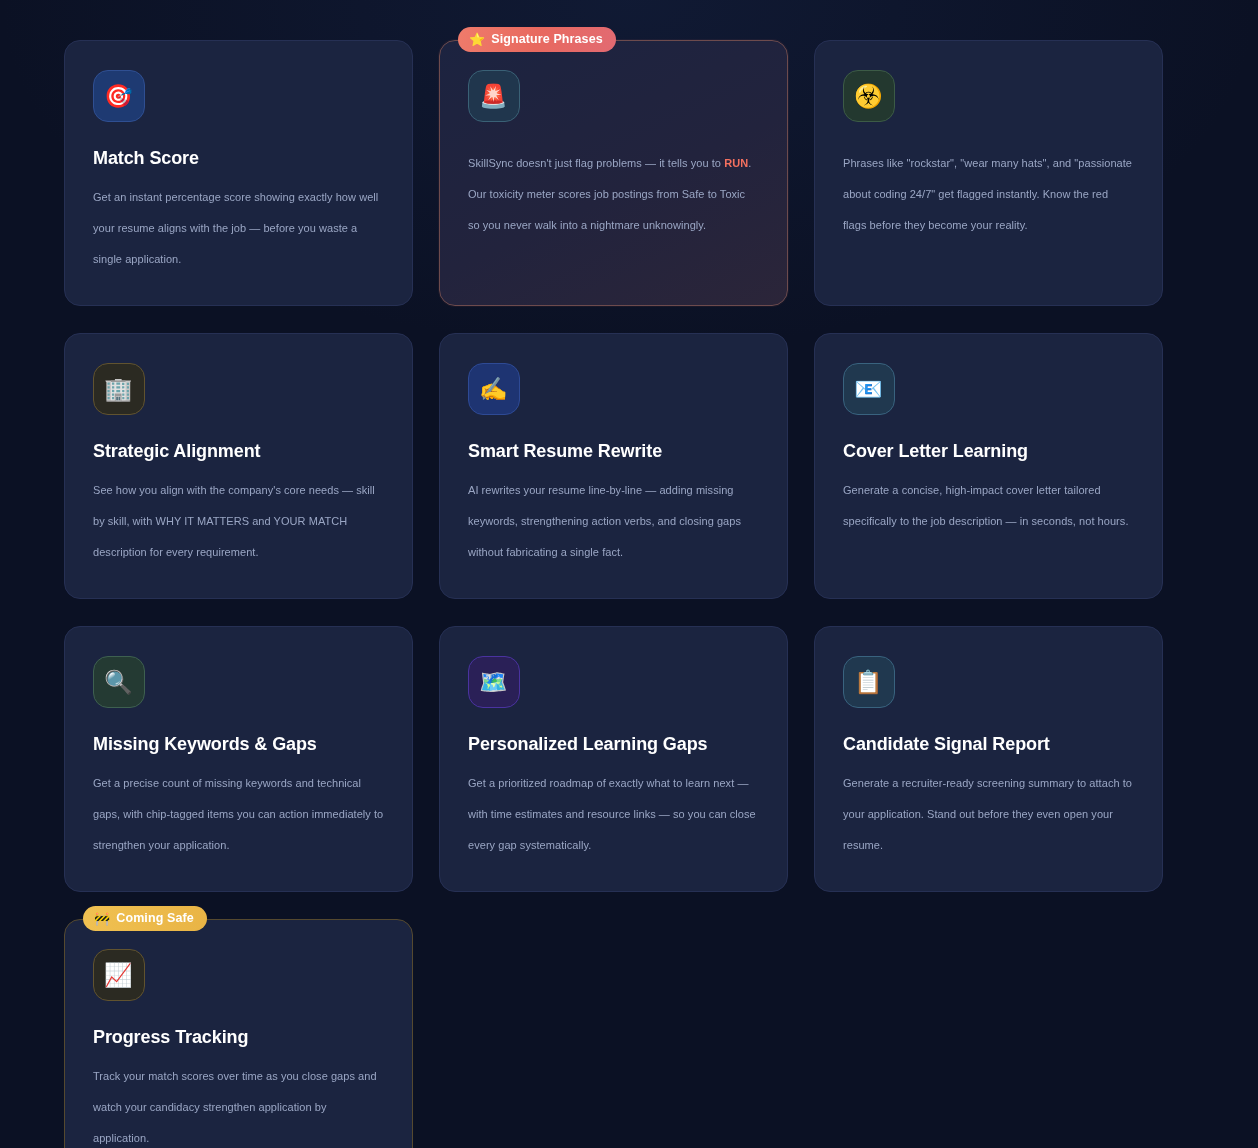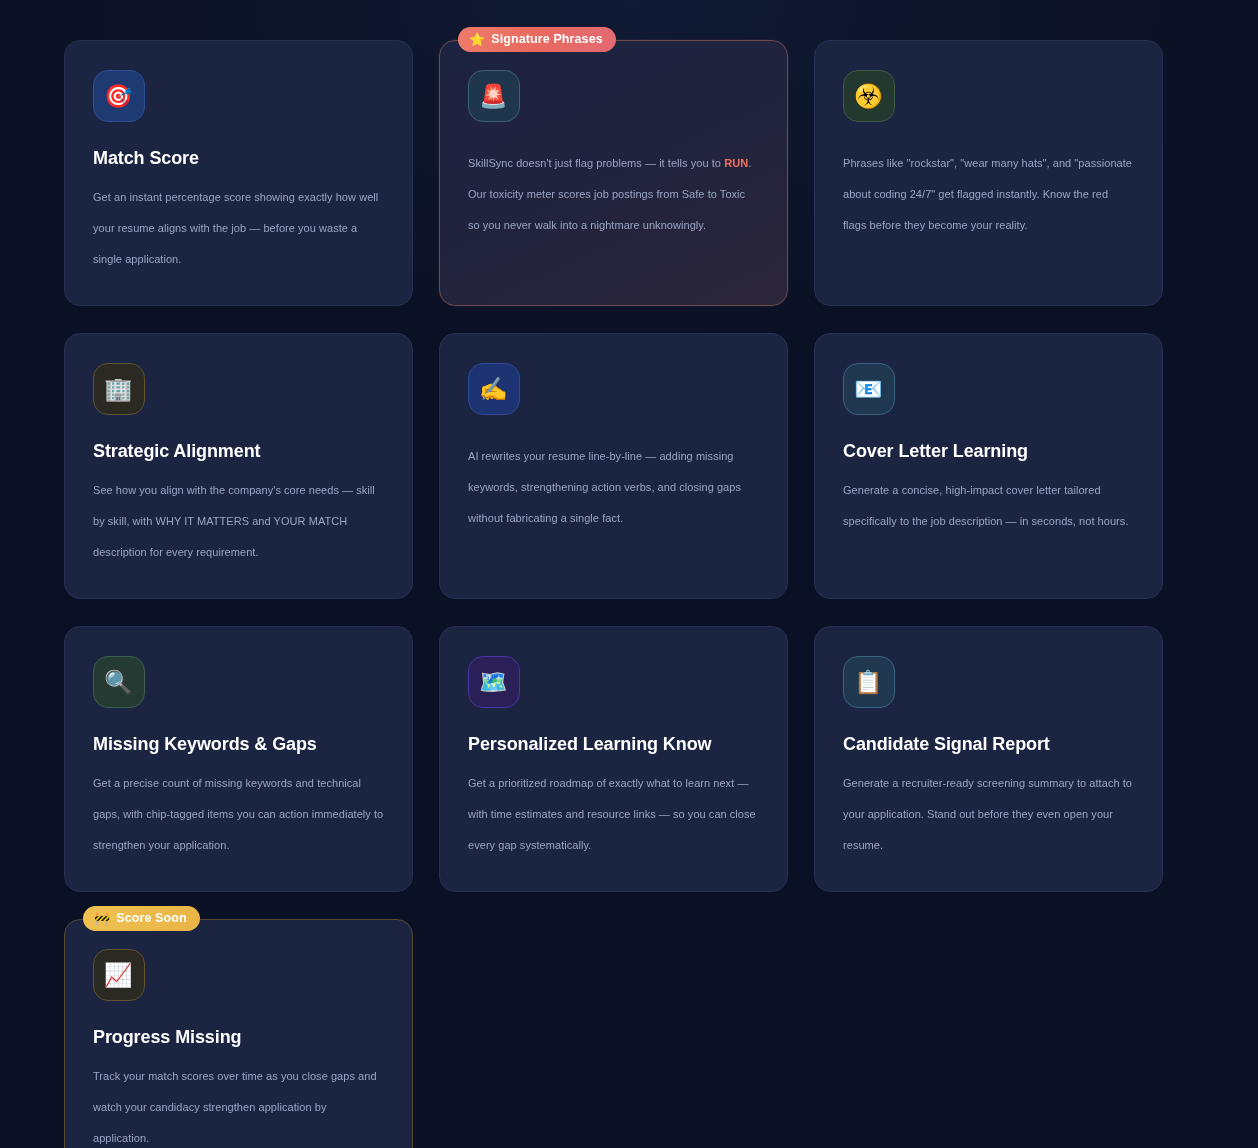--- a/index.html
+++ b/index.html
@@ -140,55 +140,56 @@
         <div class="icon-tile" style="background: rgb(43, 42, 34); border: 1px solid rgb(97, 83, 47);">
           <span>🏢</span>
         </div>
         <div class="card-title">Strategic Alignment</div>
         <div class="card-desc"><span>See how you align with the company's core needs — skill by skill, with WHY IT MATTERS and YOUR MATCH description for every requirement.</span></div>
       </div>
       <div class="card">
         <div class="icon-tile" style="background: rgb(30, 52, 114); border: 1px solid rgb(46, 74, 149);">
           <span>✍️</span>
         </div>
+        <div class="card-title">Smart Resume Rewrite</div>
         <div class="card-desc"><span>AI rewrites your resume line-by-line — adding missing keywords, strengthening action verbs, and closing gaps without fabricating a single fact.</span></div>
       </div>
       <div class="card">
         <div class="icon-tile" style="background: rgb(32, 56, 79); border: 1px solid rgb(57, 99, 127);">
           <span>📧</span>
         </div>
         <div class="card-title">Cover Letter Learning</div>
         <div class="card-desc"><span>Generate a concise, high-impact cover letter tailored specifically to the job description — in seconds, not hours.</span></div>
       </div>
       <div class="card">
         <div class="icon-tile" style="background: rgb(36, 58, 51); border: 1px solid rgb(62, 96, 80);">
           <span>🔍</span>
         </div>
         <div class="card-title">Missing Keywords &amp; Gaps</div>
         <div class="card-desc"><span>Get a precise count of missing keywords and technical gaps, with chip-tagged items you can action immediately to strengthen your application.</span></div>
       </div>
       <div class="card">
         <div class="icon-tile" style="background: rgb(42, 32, 87); border: 1px solid rgb(74, 51, 160);">
           <span>🗺️</span>
         </div>
-        <div class="card-title">Personalized Learning Know</div>
+        <div class="card-title">Personalized Learning Gaps</div>
         <div class="card-desc"><span>Get a prioritized roadmap of exactly what to learn next — with time estimates and resource links — so you can close every gap systematically.</span></div>
       </div>
       <div class="card">
         <div class="icon-tile" style="background: rgb(32, 56, 79); border: 1px solid rgb(57, 99, 127);">
           <span>📋</span>
         </div>
         <div class="card-title">Candidate Signal Report</div>
         <div class="card-desc"><span>Generate a recruiter-ready screening summary to attach to your application. Stand out before they even open your resume.</span></div>
       </div>
       <div class="card coming-soon">
         <div class="badge coming-badge">
           <span class="badge-emoji">🚧</span>
-          <span>Score Soon</span>
+          <span>Coming Safe</span>
         </div>
         <div class="icon-tile" style="background: rgb(43, 42, 34); border: 1px solid rgb(97, 83, 47);">
           <span>📈</span>
         </div>
-        <div class="card-title">Progress Missing</div>
+        <div class="card-title">Progress Tracking</div>
         <div class="card-desc"><span>Track your match scores over time as you close gaps and watch your candidacy strengthen application by application.</span></div>
       </div>
     </div>
 </div>
 
 </body></html>

